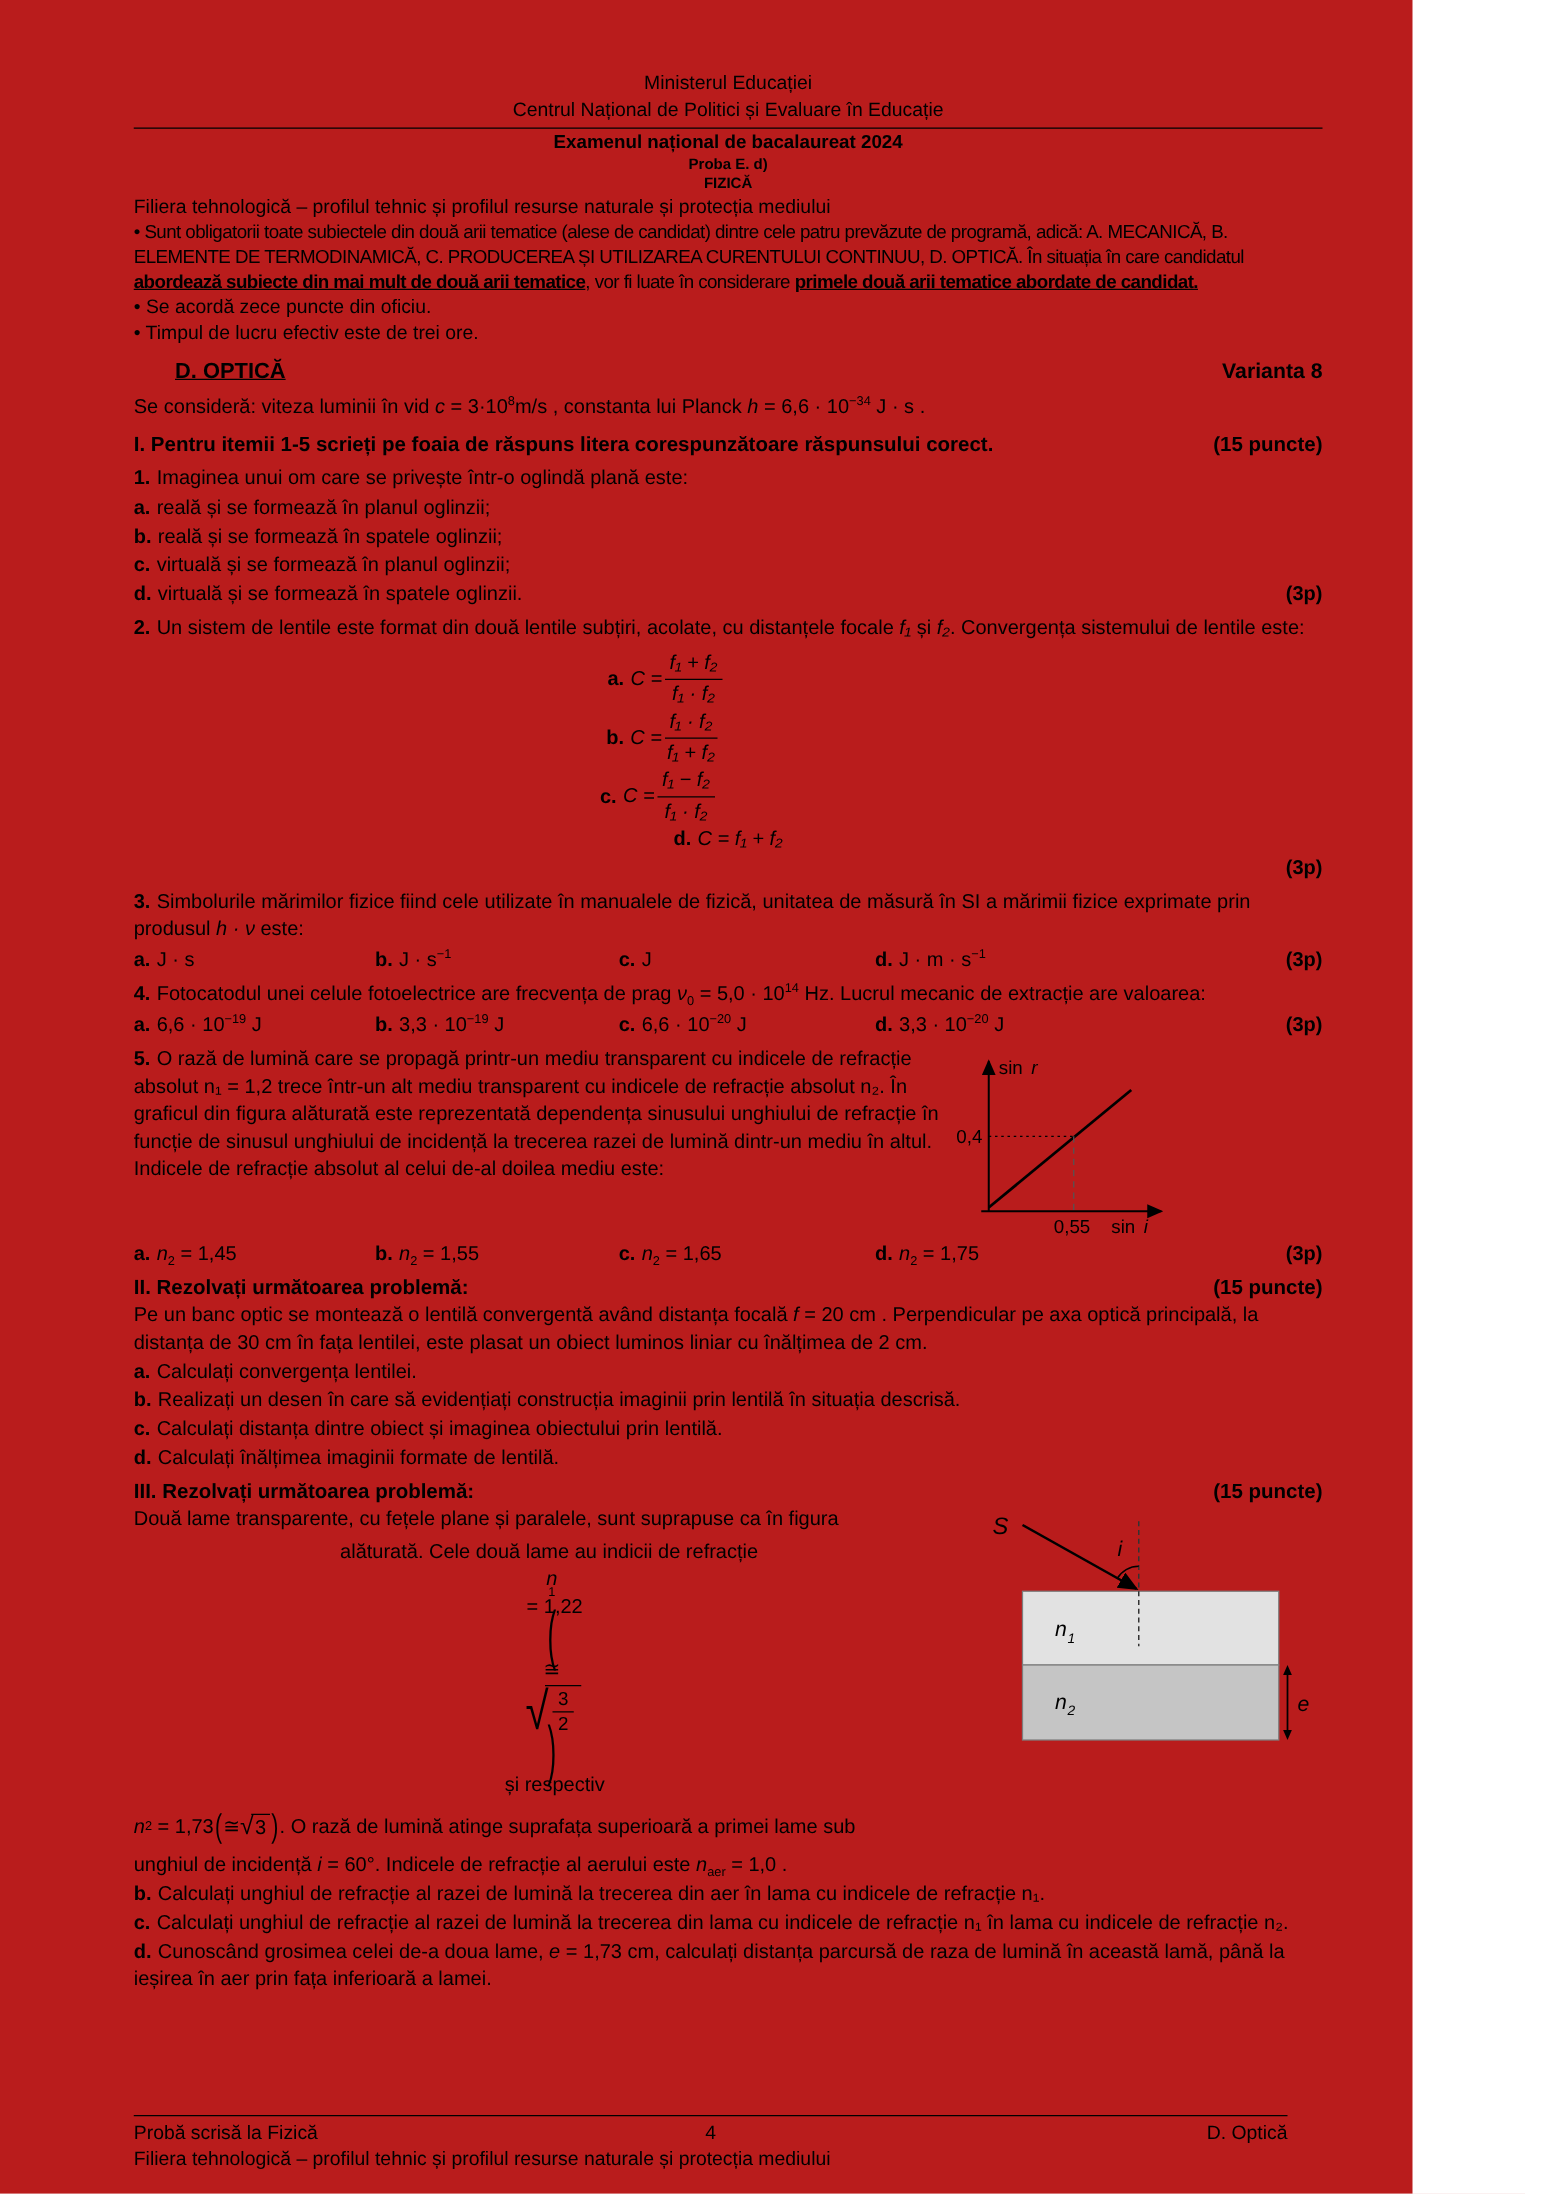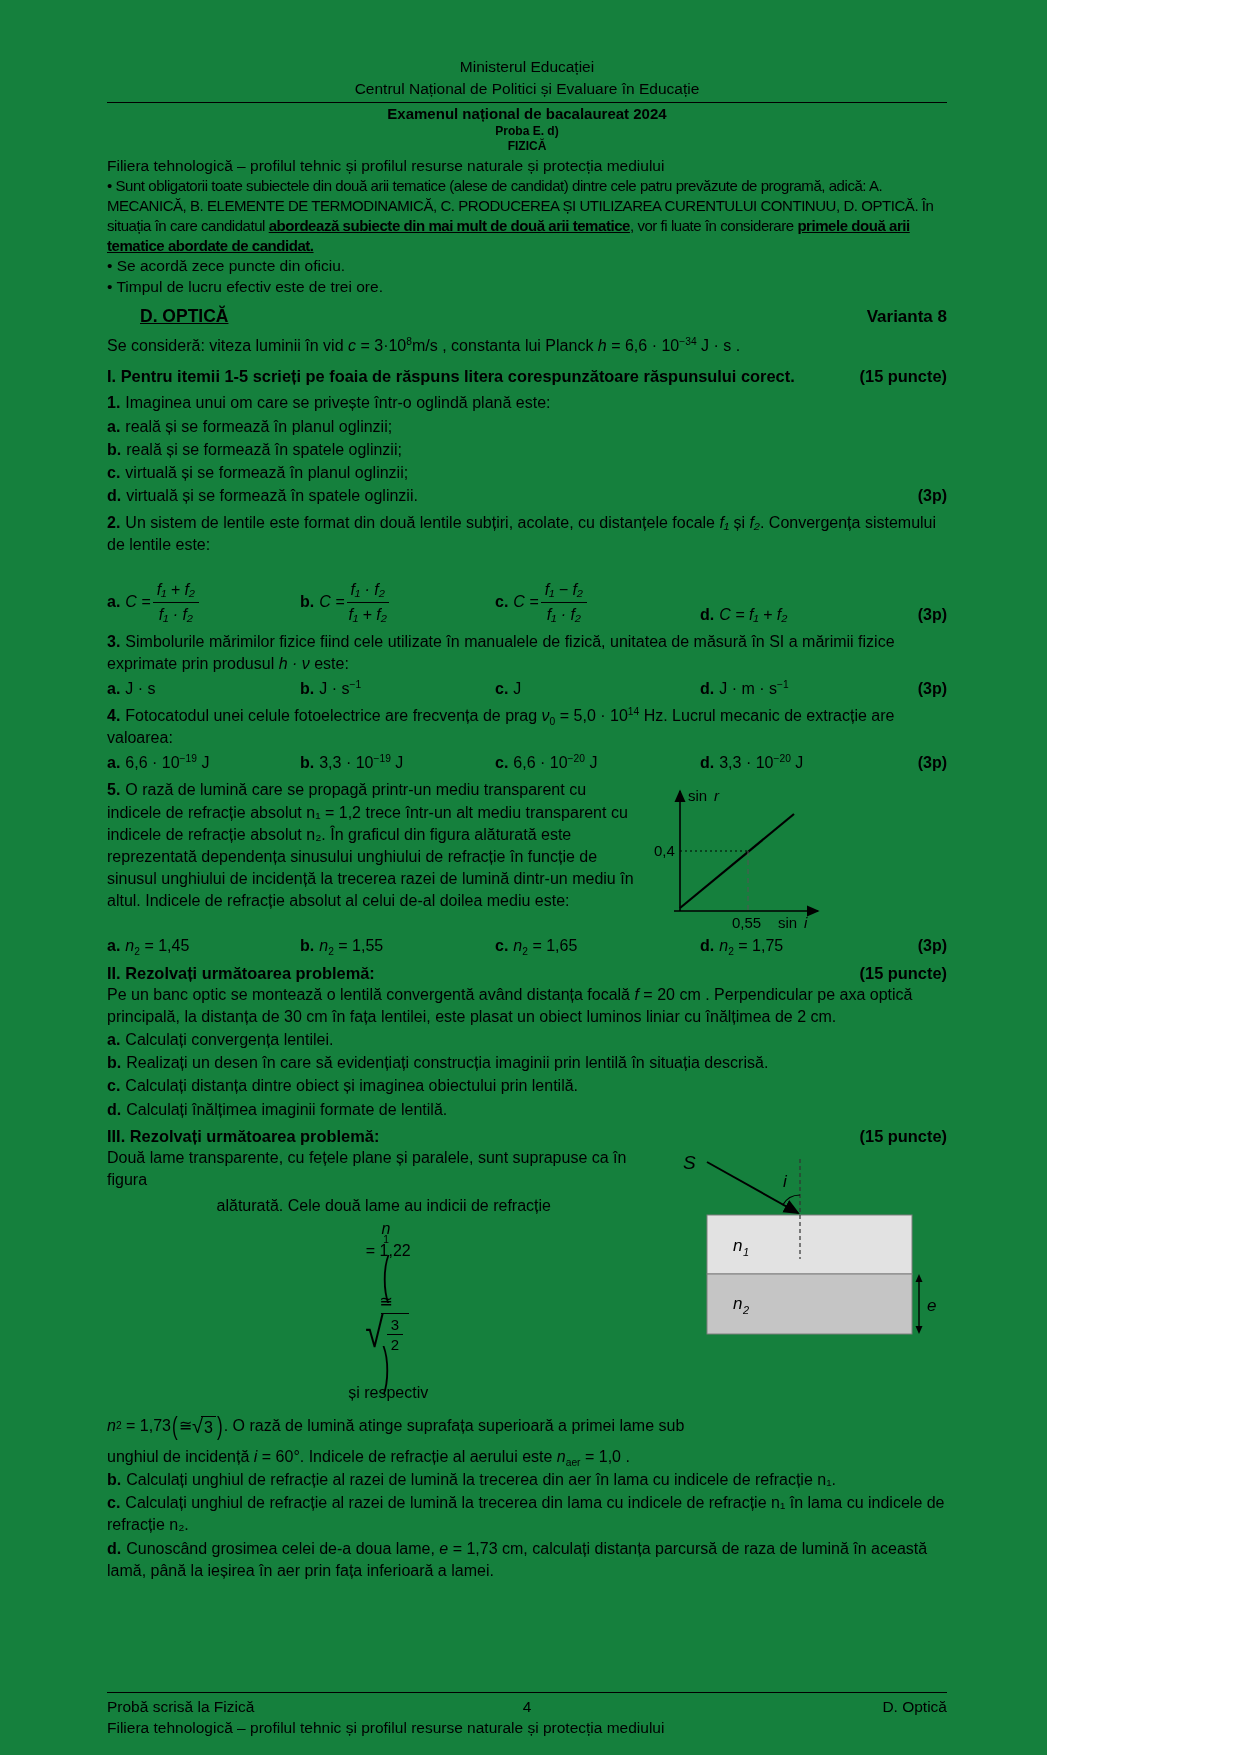--- a/index.html
+++ b/index.html
@@ -1,18 +1,18 @@
 <!DOCTYPE html>
 <html><head>
 <meta charset="utf-8">
 <style>
   html,body{margin:0;padding:0;background:#fff;}
-  .page{position:relative;width:1047px;height:1755px;background:#15803d;color:#000;
+  .page{position:relative;width:1130px;height:1755px;background:#b91c1c;color:#000;
         font-family:"Liberation Sans","DejaVu Sans",sans-serif;font-size:16px;line-height:1.38;
-        box-sizing:border-box;padding:56px 100px 0 107px;overflow:hidden;}
+        box-sizing:border-box;padding:56px 72px 0 107px;overflow:hidden;}
   p{margin:0;}
   .i{font-style:italic;}
   .bu{font-weight:700;text-decoration:underline;}
   .center{text-align:center;}
   .hdr{font-size:15.5px;line-height:1.4;}
   .hline{border-top:1.6px solid #000;margin:3px 0 2px;}
   .t1{font-size:15px;font-weight:700;line-height:1.25;}
   .t2{font-size:12px;font-weight:700;line-height:1.2;}
   .filiera{font-size:15.5px;margin-top:2px;}
   .narrow{font-size:15px;letter-spacing:-0.45px;line-height:1.33;}
@@ -28,21 +28,21 @@
   .ol{font-weight:700;margin-right:5px;}
   .opt-line{margin-top:1px;}
   .opts{margin-top:3px;}
   .c1{width:193px;} .c2{width:195px;} .c3{width:205px;} .cd{flex:0 0 auto;}
   .pts{margin-left:auto;font-weight:700;}
   .sp{font-size:0.64em;vertical-align:super;line-height:0;}
   .sb{font-size:0.64em;vertical-align:sub;line-height:0;}
   .frac{display:inline-block;vertical-align:middle;text-align:center;margin:0 2px;}
   .frac .fn{display:block;border-bottom:1.4px solid #000;padding:0 4px 1px;}
   .frac .fd{display:block;padding-top:1px;}
-  .q2row{align-items:flex-end;margin-top:6px;min-height:64px;}
+  .q2row{align-items:center;margin-top:6px;min-height:64px;flex-direction:column;}
   .q5float{float:right;width:295px;display:flex;justify-content:flex-start;margin:2px 0 2px 10px;text-align:right;}
   .clr{clear:both;}
   .p2line{margin-top:4px;min-height:64px;display:flex;align-items:center;flex-wrap:wrap;white-space:pre-wrap;flex-direction:column;}
   .p3line{margin-top:2px;min-height:40px;display:flex;align-items:center;flex-wrap:wrap;white-space:pre-wrap;}
   .radbig{display:inline-flex;align-items:center;vertical-align:middle;}
   .rsbig{font-size:42px;line-height:0.85;display:inline-block;transform:scaleX(0.8);}
   .rbbig{display:inline-block;border-top:1.5px solid #000;margin-left:-5px;padding:2px 4px 0;}
   .frac-sm .fn,.frac-sm .fd{font-size:15px;line-height:1.15;}
   .pbig{display:inline-block;font-size:21px;transform:scaleY(2.5);vertical-align:middle;margin:0 2px;}
   .pmed{display:inline-block;font-size:17px;transform:scaleY(1.55);vertical-align:middle;margin:0 1px;}

